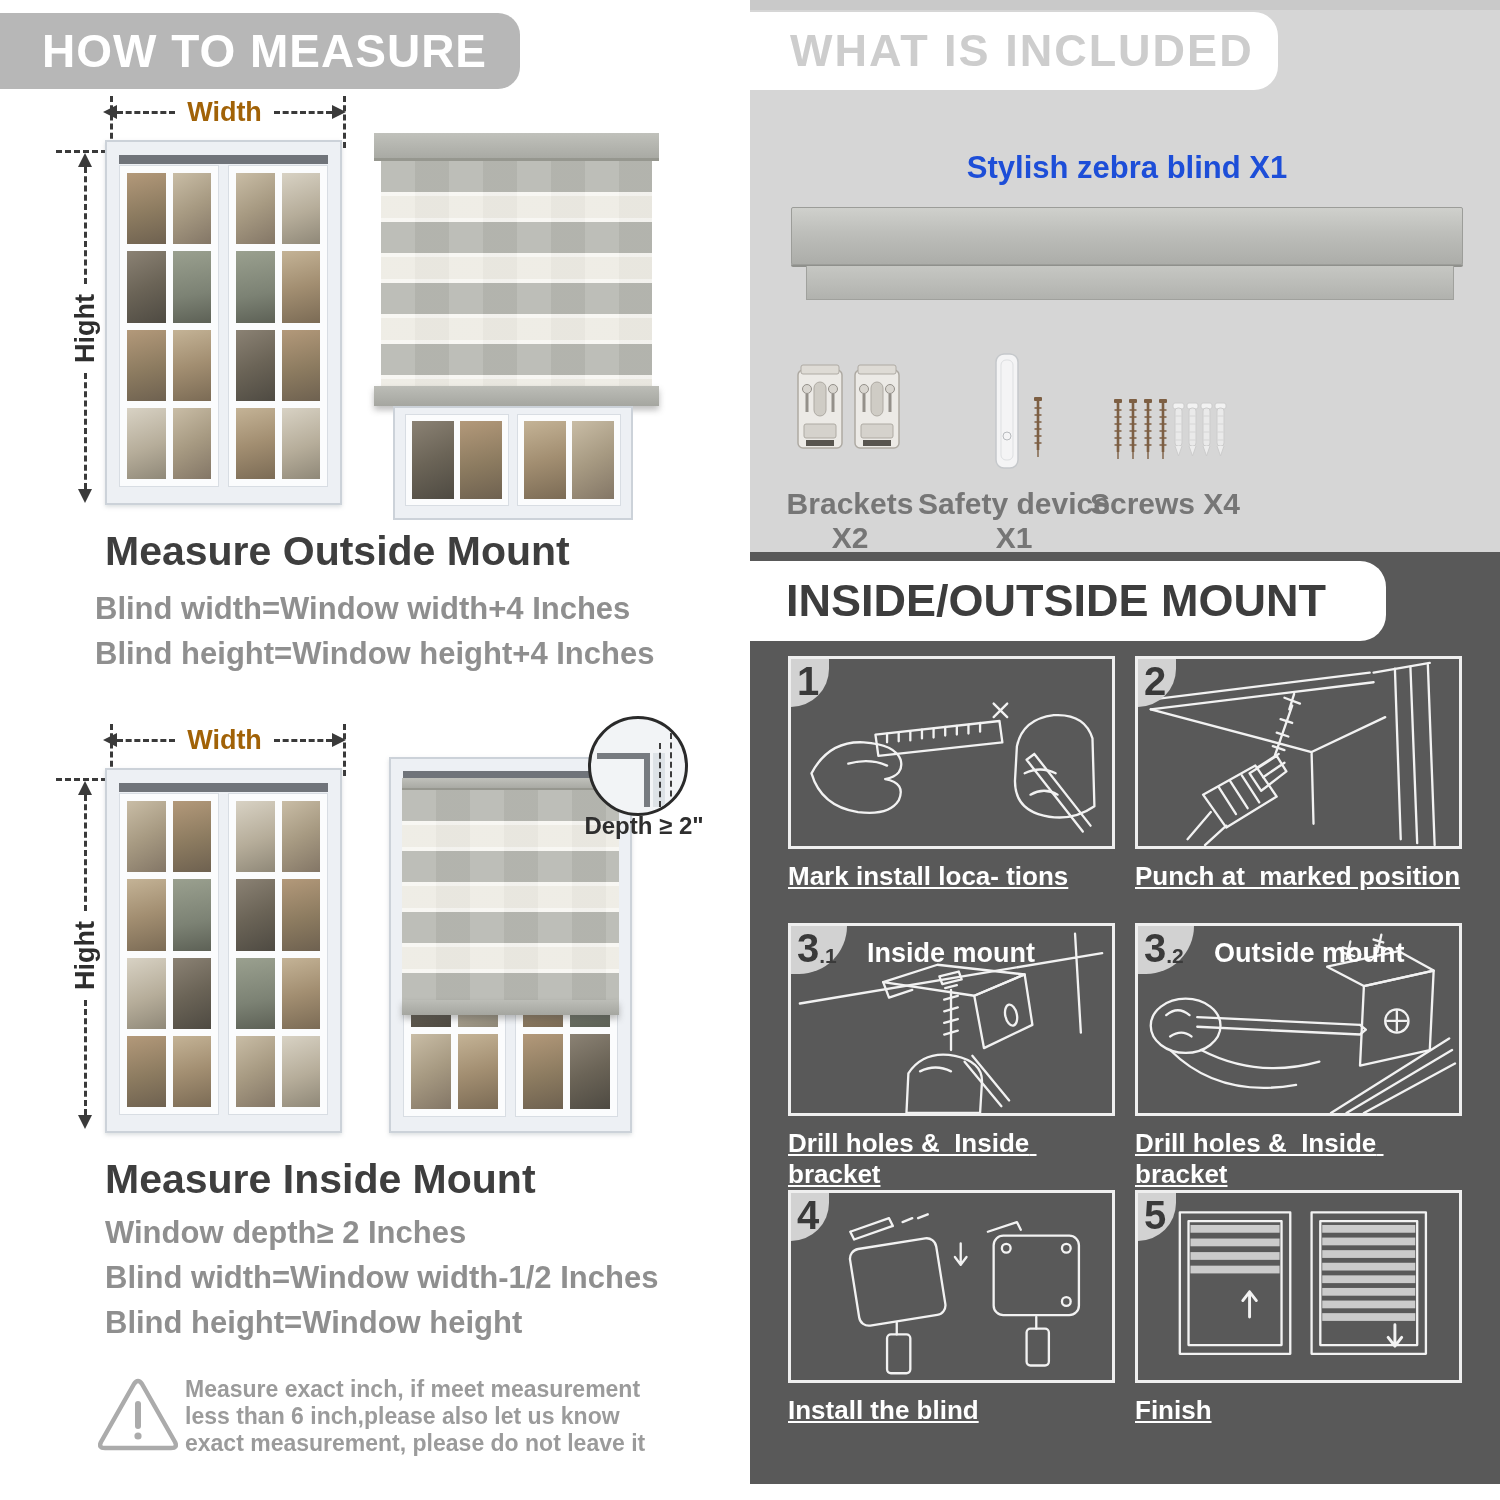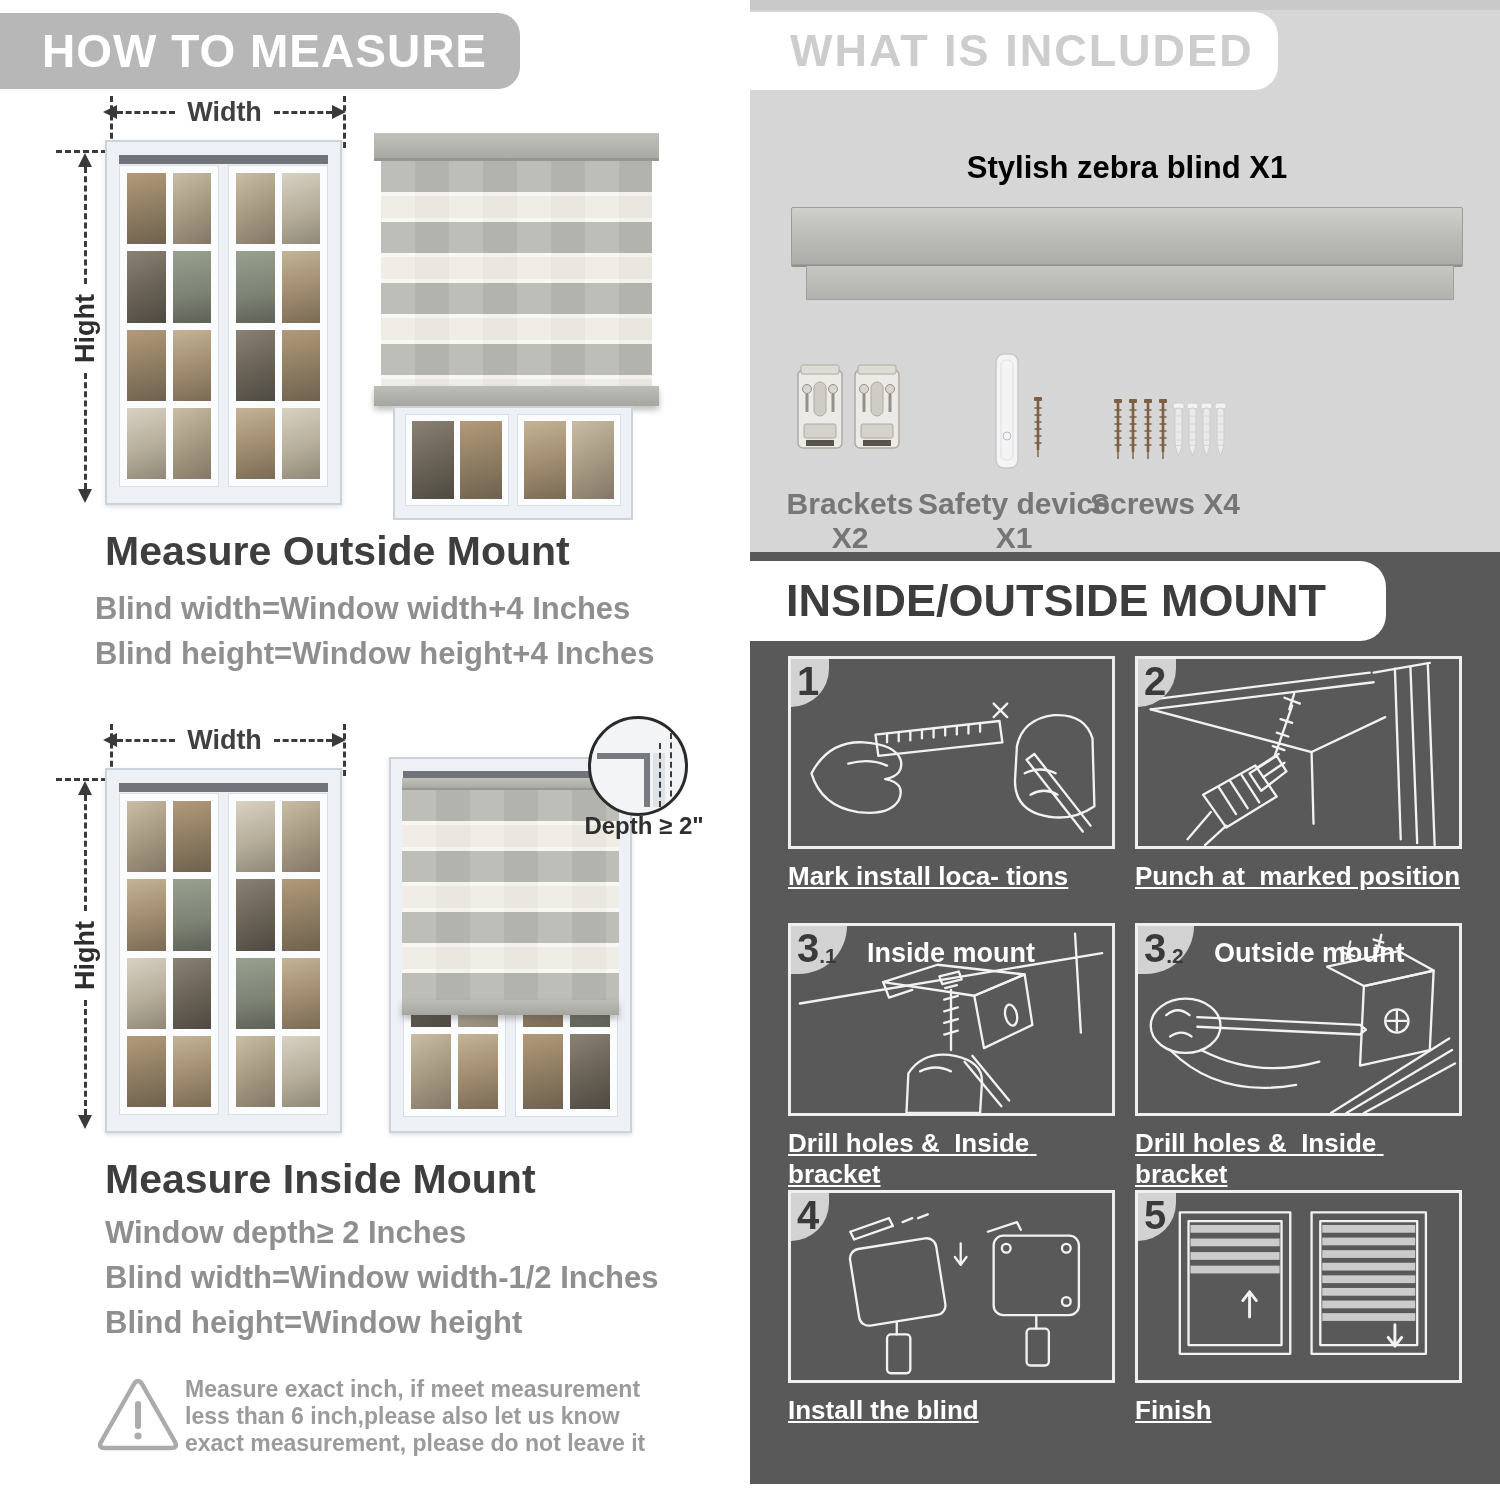--- a/index.html
+++ b/index.html
@@ -7,21 +7,21 @@
   .canvas{position:relative;width:1500px;height:1500px;overflow:hidden;background:#ffffff;}
   .abs{position:absolute;}
 
   
   .left-header{left:0;top:13px;width:520px;height:76px;background:#b7b7b7;border-radius:0 22px 22px 0;
     color:#ffffff;font-weight:bold;font-size:46px;letter-spacing:1px;line-height:76px;padding-left:42px;box-sizing:border-box;}
 
   
   .dimw{height:0;display:flex;align-items:center;}
   .dimw .seg{flex:1;border-top:3px dashed #3a3a3a;height:0;}
-  .dimw .lab{padding:0 12px;font-weight:bold;font-size:27px;color:#404040;white-space:nowrap;}
+  .dimw .lab{padding:0 12px;font-weight:bold;font-size:27px;color:#a16207;white-space:nowrap;}
   .tri-l{width:0;height:0;border-top:7px solid transparent;border-bottom:7px solid transparent;border-right:14px solid #3a3a3a;}
   .tri-r{width:0;height:0;border-top:7px solid transparent;border-bottom:7px solid transparent;border-left:14px solid #3a3a3a;}
   .vtick{width:0;border-left:3px dashed #3a3a3a;}
   .htick{height:0;border-top:3px dashed #3a3a3a;}
   .dimh{width:0;display:flex;flex-direction:column;align-items:center;}
   .dimh .vseg{flex:1;border-left:3px dashed #3a3a3a;width:0;}
   .dimh .labv{writing-mode:vertical-rl;transform:rotate(180deg);font-weight:bold;font-size:27px;color:#2e2e2e;padding:10px 0;}
   .tri-u{width:0;height:0;border-left:7px solid transparent;border-right:7px solid transparent;border-bottom:14px solid #3a3a3a;}
   .tri-d{width:0;height:0;border-left:7px solid transparent;border-right:7px solid transparent;border-top:14px solid #3a3a3a;}
 
@@ -63,21 +63,21 @@
 
   .sec-title{font-weight:bold;font-size:41px;color:#3e3e3e;}
   .sec-lines{font-weight:bold;font-size:31px;color:#8f8f8f;line-height:45px;}
   .warn-text{font-weight:bold;font-size:23px;color:#9b9b9b;line-height:27px;width:478px;}
 
   
   .right-light{left:750px;top:0;width:848px;height:568px;background:#d6d6d6;}
   .right-light .topstrip{left:0;top:0;width:750px;height:10px;background:#c9c9c9;}
   .included-box{left:0;top:12px;width:528px;height:78px;background:#ffffff;border-radius:0 24px 24px 0;
     color:#cdcdcd;font-weight:bold;font-size:45px;letter-spacing:2px;line-height:78px;padding-left:40px;box-sizing:border-box;}
-  .blind-label{left:41px;top:150px;width:672px;text-align:center;font-weight:bold;font-size:31px;color:#000000;}
+  .blind-label{left:41px;top:150px;width:672px;text-align:center;font-weight:bold;font-size:31px;color:#1d4ed8;}
   .headrail-top{left:41px;top:207px;width:672px;height:58px;background:linear-gradient(180deg,#cfd0cc 0%,#bdbeba 45%,#acada9 100%);
     border:1px solid #9c9d99;border-radius:2px;box-shadow:0 2px 0 #8f908c;box-sizing:border-box;}
   .headrail-bottom{left:56px;top:266px;width:648px;height:34px;background:linear-gradient(180deg,#c6c7c3,#b1b2ae);
     border:1px solid #a0a19d;border-top:none;box-sizing:border-box;}
   .comp-label{font-weight:bold;font-size:30px;color:#767676;text-align:center;}
 
   .right-dark{left:750px;top:552px;width:750px;height:932px;background:#595959;}
   .mount-box{left:0;top:9px;width:636px;height:80px;background:#ffffff;border-radius:0 26px 26px 0;
     color:#3d3d3d;font-weight:bold;font-size:45px;line-height:80px;padding-left:36px;box-sizing:border-box;}
 

